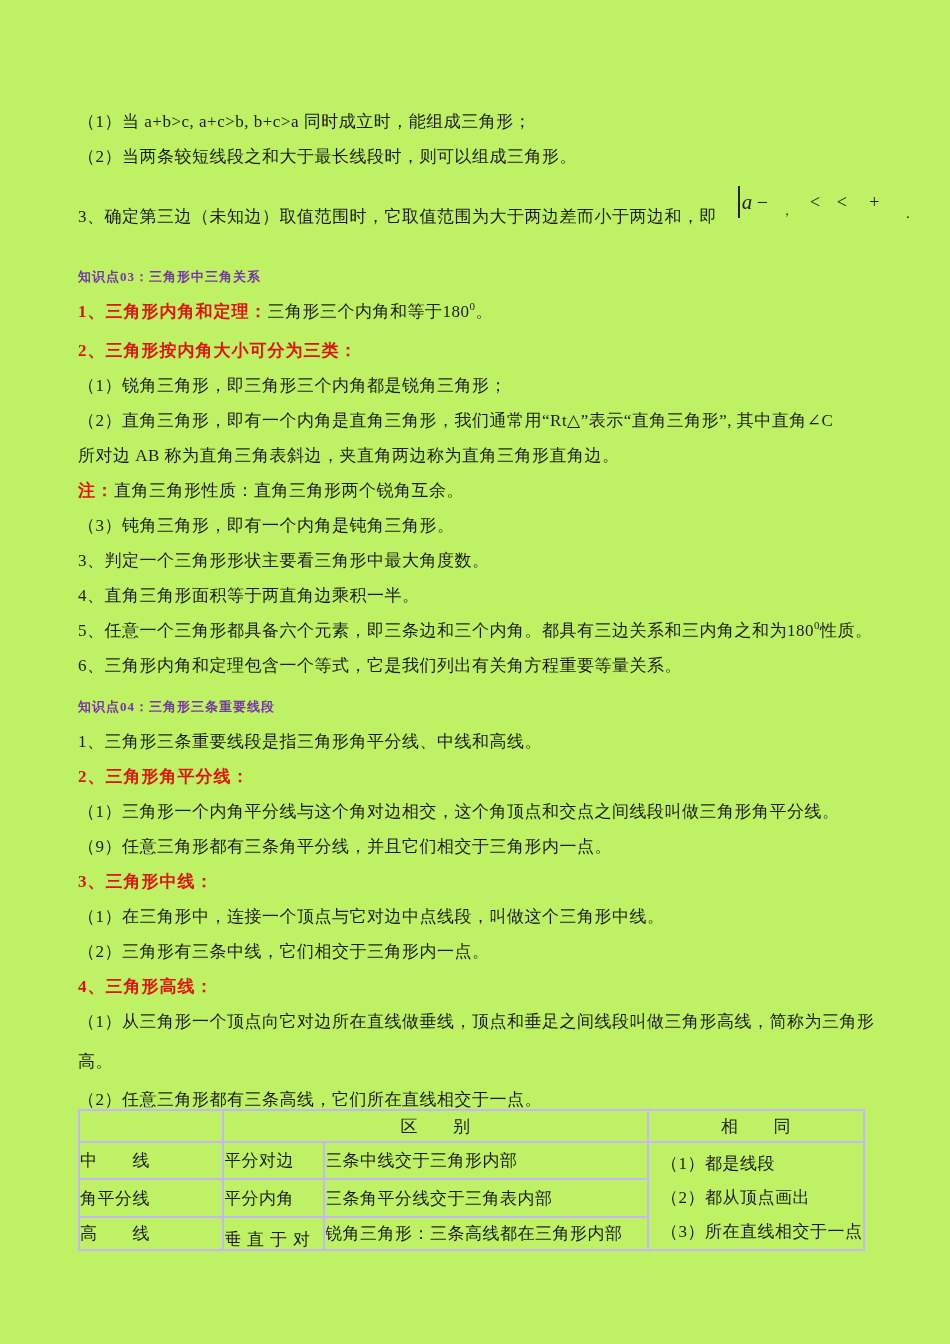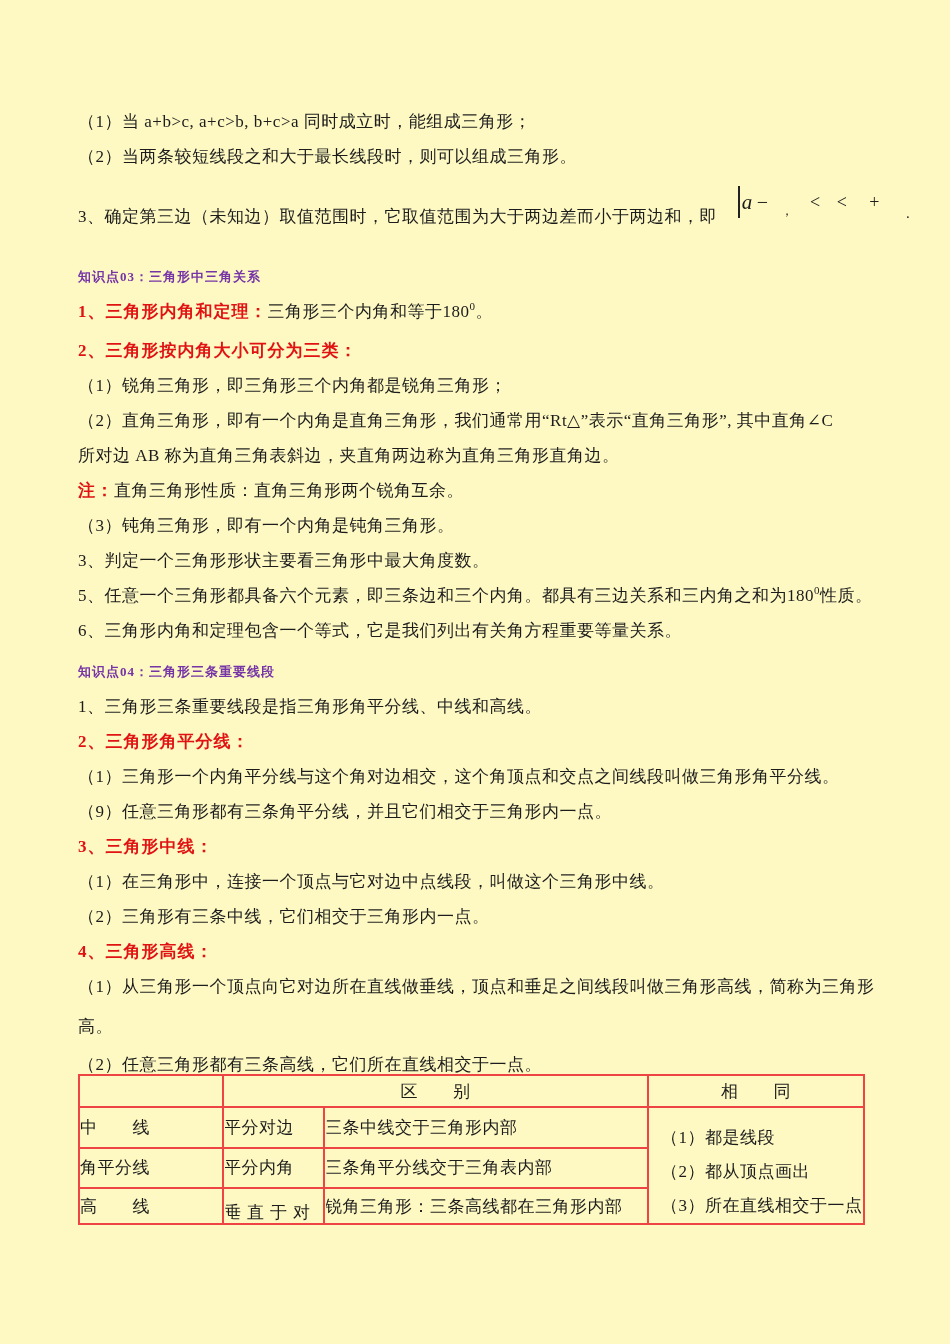--- a/index.html
+++ b/index.html
@@ -1,20 +1,20 @@
 <!DOCTYPE html>
 <html style="--heading_purple: #7635A6; --accent_red: #E01212; --text_black: #1c1c1c; --table_border: #2e2e2e;"><head>
 <meta charset="utf-8">
 <style>
   html,body { margin:0; padding:0; background:#ffffff; }
   .page {
     position:relative;
     width:950px; height:1344px;
     box-sizing:border-box;
-    background:#fef9c3;
+    background:#bef264;
     padding:104px 20px 0 78px;
     overflow:hidden;
     font-family:"Liberation Serif","DejaVu Serif",serif;
     color:var(--text_black,#1c1c1c);
     font-size:17px;
   }
   .ln { margin:0; min-height:35px; line-height:35px; letter-spacing:0.5px; }
   .kp-title {
     color:var(--heading_purple,#7635A6);
     font-weight:bold;
@@ -46,34 +46,34 @@
   .tight { min-height:30px; line-height:30px;margin-top:6px; }
 
   
   table.cmp {
     border-collapse:collapse;
     margin-top:-6px;
     table-layout:fixed;
     width:785px;
   }
   table.cmp td {
-    border:2px solid #ef4444;
+    border:2px solid #c4b5fd;
     padding:0;
     font-size:17px;
     letter-spacing:0.5px;
     vertical-align:middle;
     overflow:hidden;
   }
   .hrow td { height:30px; text-align:center; }
   .r1 td, .r2 td { height:34px; }
   .r3 td { height:26px; }
   td.cname { text-align:left; }
   td.cway, td.cdetail { padding-left:10px;border-radius:18px; }
   td.csame { vertical-align:top; }
-  .same-inner { padding:13px 0 0 12px; }
+  .same-inner { padding:4px 0 0 12px; }
   .same-inner div { line-height:34px; white-space:nowrap; }
   .clip-inner { margin-top:13px; letter-spacing:6px; white-space:nowrap; line-height:17px; }
 </style>
 </head>
 <body>
 
 <div class="page">
 
   <p class="ln">（1）当 a+b&gt;c, a+c&gt;b, b+c&gt;a 同时成立时，能组成三角形；</p>
   <p class="ln">（2）当两条较短线段之和大于最长线段时，则可以组成三角形。</p>
@@ -102,20 +102,21 @@
   <p class="ln">（1）锐角三角形，即三角形三个内角都是锐角三角形；</p>
   <p class="ln">（2）直角三角形，即有一个内角是直角三角形，我们通常用“Rt△”表示“直角三角形”, 其中直角∠C</p>
   <p class="ln">所对边 AB 称为直角三角表斜边，夹直角两边称为直角三角形直角边。</p>
 
   <p class="ln">
     <span class="red">注：</span><span>直角三角形性质：直角三角形两个锐角互余。</span>
   </p>
 
   <p class="ln">（3）钝角三角形，即有一个内角是钝角三角形。</p>
   <p class="ln">3、判定一个三角形形状主要看三角形中最大角度数。</p>
+  <p class="ln">4、直角三角形面积等于两直角边乘积一半。</p>
 
   <p class="ln">
     <span>5、任意一个三角形都具备六个元素，即三条边和三个内角。都具有三边关系和三内角之和为180</span><sup class="sup">0</sup><span>性质。</span>
   </p>
 
   <p class="ln">6、三角形内角和定理包含一个等式，它是我们列出有关角方程重要等量关系。</p>
 
   <p class="ln kp-title mt6">知识点04：三角形三条重要线段</p>
 
   <p class="ln">1、三角形三条重要线段是指三角形角平分线、中线和高线。</p>

